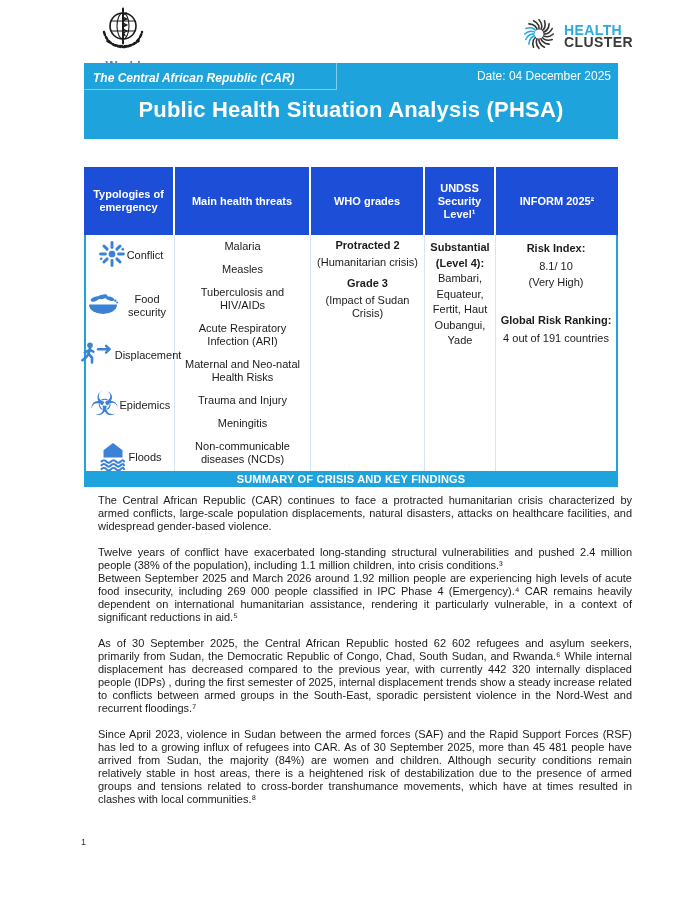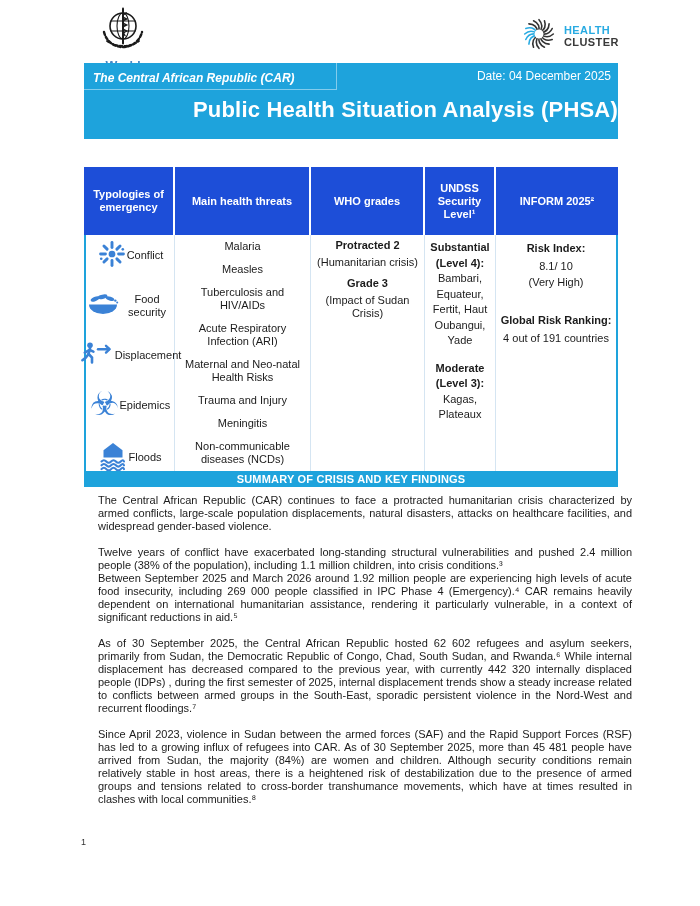--- a/index.html
+++ b/index.html
@@ -3,32 +3,32 @@
 <meta charset="utf-8">
 <style>
   html,body{margin:0;padding:0;background:#ffffff;}
   .page{position:relative;width:700px;height:906px;background:#fff;overflow:hidden;
         font-family:"Liberation Sans","DejaVu Sans",sans-serif;color:#1b1b1b;}
 
   
   .who-logo{position:absolute;left:88px;top:5px;width:70px;text-align:center;}
   .who-text{font-size:12.5px;font-weight:bold;color:#4787c5;line-height:13px;margin-top:1px;}
   .cluster-logo{position:absolute;left:521px;top:16px;display:flex;align-items:center;gap:7px;}
-  .cluster-text{font-size:11px;font-weight:bold;letter-spacing:.4px;line-height:12px;}
+  .cluster-text{font-size:14px;font-weight:bold;letter-spacing:.4px;line-height:12px;}
   .cluster-text .l1{color:#29abe2;}
   .cluster-text .l2{color:#3a3a3a;}
 
   
   .band{position:absolute;left:84px;top:63px;width:534px;height:76px;background:#1ea3dc;color:#fff;box-sizing:border-box;}
   .band-row1{display:flex;height:27px;}
   .band-country{width:253px;box-sizing:border-box;border-right:1px solid rgba(255,255,255,.45);
                 border-bottom:1px solid rgba(255,255,255,.45);
                 font-size:12px;font-weight:bold;font-style:italic;padding:8px 0 0 9px;white-space:nowrap;}
   .band-date{flex:1;text-align:right;font-size:12px;padding:6px 7px 0 0;}
-  .band-title{text-align:right;font-size:22px;font-weight:bold;padding-top:7px;letter-spacing:.2px;}
+  .band-title{text-align:center;font-size:22px;font-weight:bold;padding-top:7px;letter-spacing:.2px;}
 
   
   .tbl{position:absolute;left:84px;top:147px;width:534px;}
   .tbl-head{display:flex;background:#1d4ed8;color:#fff;height:68px;margin-top:20px;}
   .th{box-sizing:border-box;display:flex;align-items:center;justify-content:center;text-align:center;
       font-size:11px;font-weight:bold;line-height:13px;padding:2px 4px;border-right:2px solid #fff;}
   .th:last-child{border-right:none;}
   .th1{width:91px;}.th2{width:136px;}.th3{width:114px;}.th4{width:71px;}.th5{width:122px;}
   .tbl-body{display:flex;min-height:252px;border-left:2px solid #1ea3dc;border-right:2px solid #1ea3dc;box-sizing:border-box;width:534px;}
   .td{box-sizing:border-box;border-right:1px solid #d5e5f2;text-align:center;font-size:11px;line-height:13px;}
@@ -234,24 +234,20 @@
           <div class="grade-title">Grade 3</div>
           <div class="grade-note">(Impact of Sudan Crisis)</div>
         </div>
       </div>
 
       <div class="td td4">
         <div class="sec-group">
           <div class="sec-level">Substantial (Level 4):</div>
           <div class="sec-areas">Bambari, Equateur, Fertit, Haut Oubangui, Yade</div>
         </div>
-        <div class="sec-group">
-          <div class="sec-level">Moderate (Level 3):</div>
-          <div class="sec-areas">Kagas, Plateaux</div>
-        </div>
       </div>
 
       <div class="td td5">
         <div class="inf-label">Risk Index:</div>
         <div>8.1/ 10</div>
         <div>(Very High)</div>
         <div class="inf-label inf-gap">Global Risk Ranking:</div>
         <div>4 out of 191 countries</div>
       </div>
 

